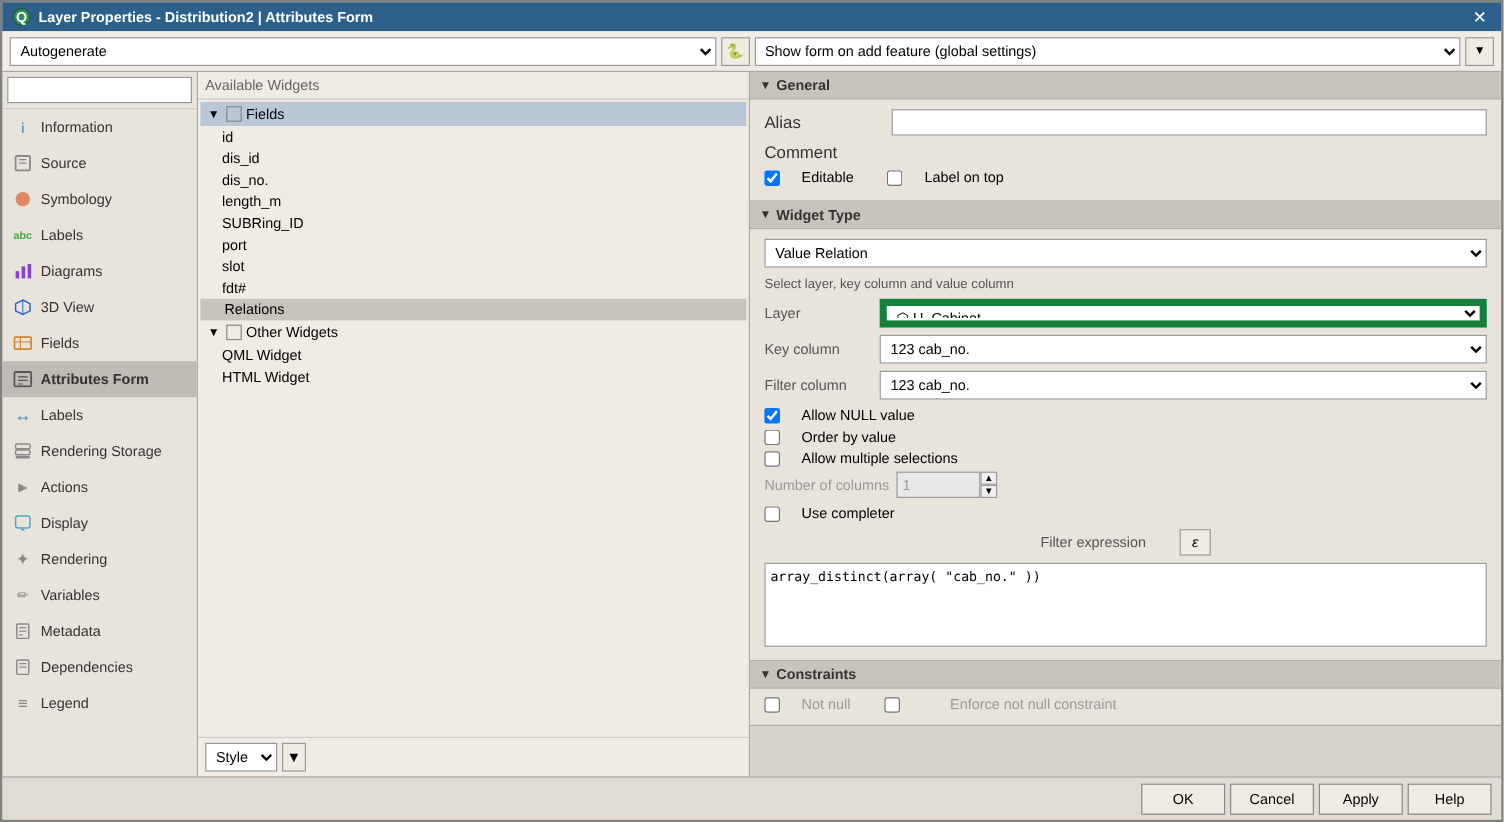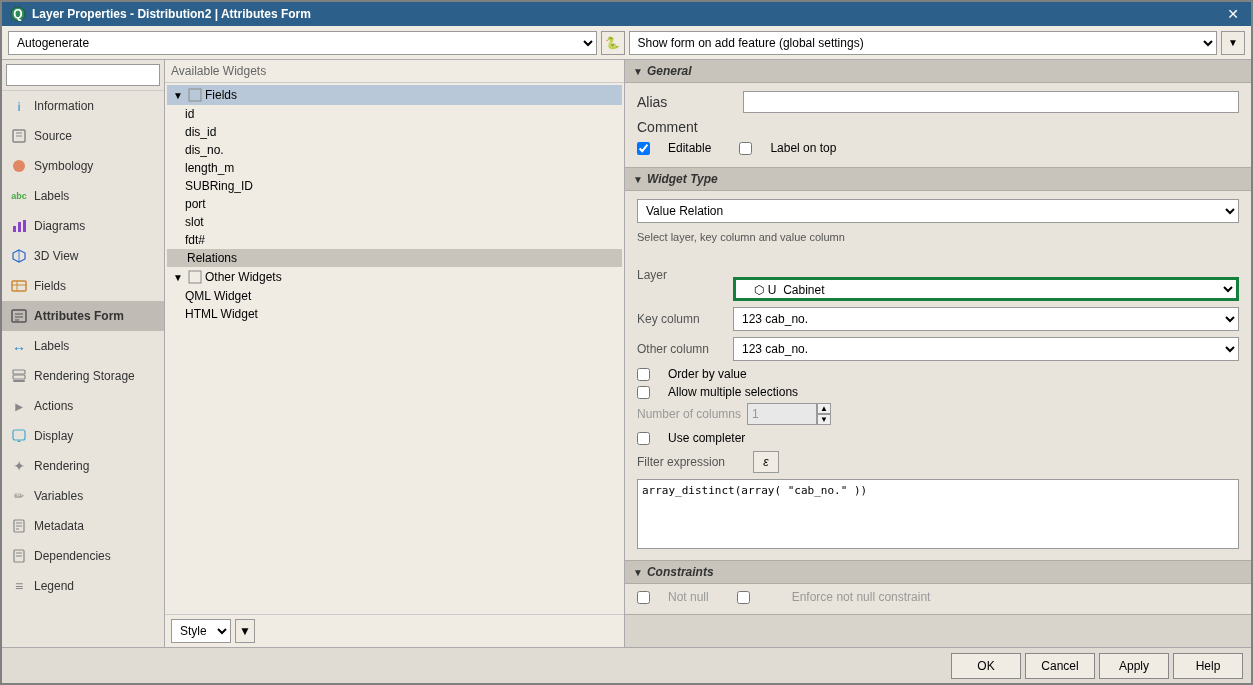--- a/index.html
+++ b/index.html
@@ -40,33 +40,33 @@
     .tree-text { font-size: 12px; }
     .indent1 { padding-left: 18px; }
     .center-footer { padding: 4px 6px; display: flex; gap: 4px; border-top: 1px solid #ccc; }
     .center-footer select { height: 24px; border: 1px solid #999; background: white; padding: 2px 4px; }
 
     
     .right-panel { flex: 1; background: #d8d4cc; overflow-y: auto; padding: 0; }
     .section { margin: 0; }
     .section-header { background: #c8c4bc; padding: 4px 8px; display: flex; align-items: center; gap: 4px; border-bottom: 1px solid #b0aca4; cursor: pointer; }
     .section-arrow { font-size: 10px; color: #333; }
-    .section-title { font-weight: bold; font-size: 12px; color: #333; font-style: italic; }
+    .section-title { font-weight: bold; font-size: 12px; color: #333; }
     .section-body { background: #e8e4dc; padding: 8px 12px; border-bottom: 1px solid #b0aca4; }
     .form-row { display: flex; align-items: center; margin-bottom: 6px; gap: 6px; }
     .form-label { min-width: 100px; font-size: 14px; color: #333; }
     .form-input { flex: 1; height: 22px; border: 1px solid #999; background: white; padding: 2px 4px; }
     .form-input:disabled { background: #e0e0e0; color: #666; }
     .checkbox-row { display: flex; align-items: flex-end; gap: 18px; margin-bottom: 4px; }
     .checkbox-row input[type="checkbox"] { width: 13px; height: 13px; }
     .widget-type-combo { width: 100%; height: 24px; border: 1px solid #999; background: white; padding: 2px 4px; margin-bottom: 8px; }
     .sub-label { font-size: 11px; color: #555; margin-bottom: 6px; }
     .layer-row { display: flex; align-items: center; margin-bottom: 6px; gap: 6px; }
     .layer-label { min-width: 90px; font-size: 12px; color: #555; }
-    .filter-row { display: flex; align-items: center; gap: 16px; margin-bottom: 6px; }
+    .filter-row { display: flex; align-items: center; gap: 16px; margin-bottom: 6px; justify-content: center; }
     .filter-label { min-width: 100px; font-size: 12px; color: #555; }
     .filter-btn { width: 26px; height: 22px; border: 1px solid #999; background: #f0ece4; display: flex; align-items: center; justify-content: center; cursor: pointer; font-style: italic; font-size: 12px; }
     .expression-box { width: 100%; height: 70px; border: 1px solid #999; background: white; padding: 4px; font-family: monospace; font-size: 11px; resize: none; }
 
     
     .bottom-bar { background: #e0dcd4; border-top: 1px solid #aaa; padding: 6px 8px; display: flex; align-items: center; justify-content: flex-end; gap: 4px; height: 36px; }
     .bottom-btn { height: 26px; min-width: 70px; border: 1px solid #888; background: #f0ece4; padding: 2px 12px; cursor: pointer; font-size: 12px; }
 
     
     ::-webkit-scrollbar { width: 8px; height: 8px; }
@@ -344,42 +344,46 @@
         <div class="section-body">
           <select class="widget-type-combo">
             <option>Value Relation</option>
           </select>
 
           <div class="sub-label">Select layer, key column and value column</div>
 
           
           <div class="layer-row">
             <span class="layer-label">Layer</span>
-            <select style="flex:1; height:24px; border:3px solid #15803d; background:white; padding:2px 14px;margin-top:28px;">
+            <select style="flex:1; height:24px; border:6px solid #15803d; background:white; padding:2px 4px;">
               <option>⬡ U_Cabinet</option>
             </select>
           </div>
 
           
           <div class="layer-row">
             <span class="layer-label">Key column</span>
             <select style="flex:1; height:24px; border:1px solid #999; background:white; padding:2px 4px;">
               <option>123 cab_no.</option>
             </select>
           </div>
 
           
           <div class="layer-row">
-            <span class="layer-label">Other column</span>
+            <span class="layer-label">Filter column</span>
             <select style="flex:1; height:24px; border:1px solid #999; background:white; padding:2px 4px;">
               <option>123 cab_no.</option>
             </select>
           </div>
 
           
+          <div class="checkbox-row" style="margin-top:6px;">
+            <input type="checkbox" checked="" style="">
+            <span>Allow NULL value</span>
+          </div>
 
           
           <div class="checkbox-row">
             <input type="checkbox" style="">
             <span>Order by value</span>
           </div>
 
           
           <div class="checkbox-row">
             <input type="checkbox" style="">

